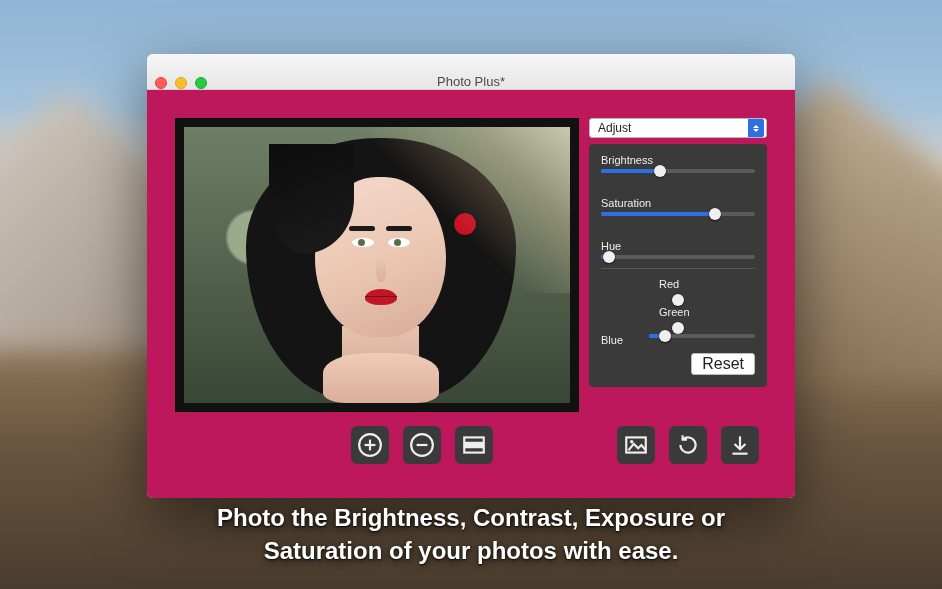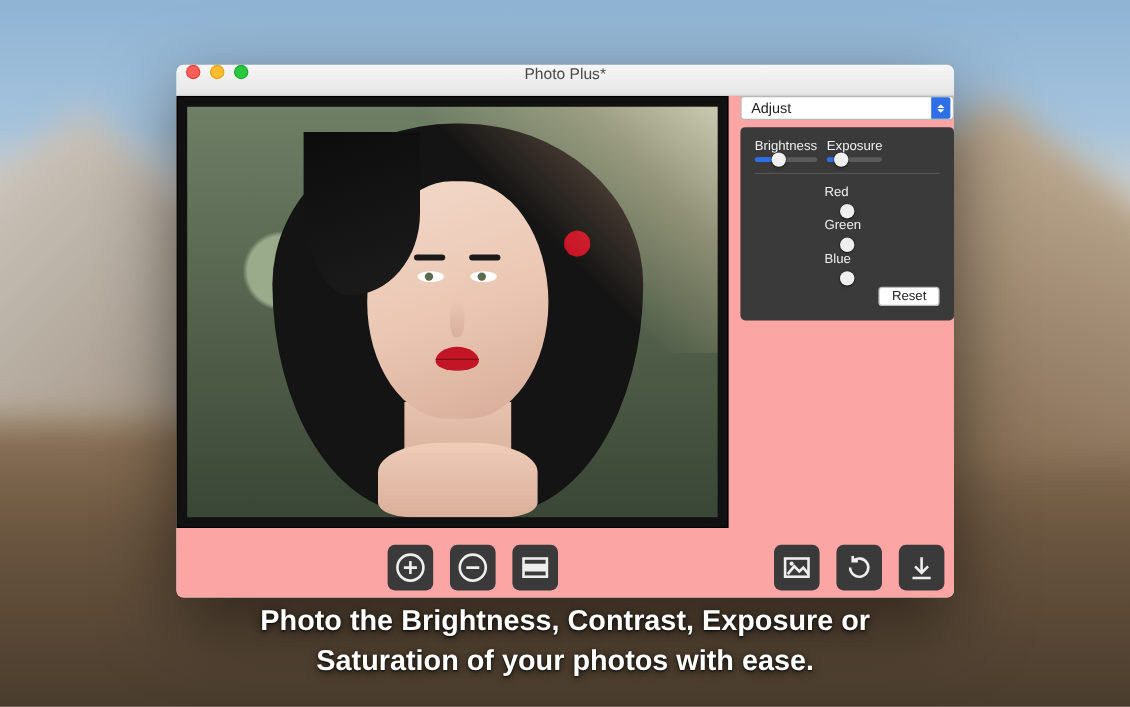--- a/index.html
+++ b/index.html
@@ -13,32 +13,32 @@
     .mtn-left { position:absolute; left:-40px; top:90px; width:320px; height:260px;
       background: linear-gradient(135deg,#d4cec6,#968877); clip-path: polygon(0 100%, 0 30%, 35% 0, 70% 40%, 100% 100%); }
     .mtn-right { position:absolute; right:-60px; top:80px; width:380px; height:300px;
       background: linear-gradient(200deg,#c9b89f,#7a6147); clip-path: polygon(0 100%, 20% 30%, 55% 0, 100% 45%, 100% 100%); }
     .window {
       position: absolute; left: 147px; top: 54px; width: 648px; height: 444px;
       border-radius: 6px; box-shadow: 0 20px 60px rgba(0,0,0,0.5);
       background: #ececec; display: flex; flex-direction: column; overflow: hidden;
     }
     .titlebar {
-      height: 26px; background: linear-gradient(#f6f6f6,#e6e6e6);
-      border-bottom: 1px solid #cfcfcf; display:flex; align-items:flex-start;
+      height: 36px; background: linear-gradient(#f6f6f6,#e6e6e6);
+      border-bottom: 1px solid #cfcfcf; display:flex; align-items:flex-end;
       padding: 0 8px; position:relative; font-size:13px; color:#4a4a4a;
     }
     .traffic { display:flex; gap:8px; align-items:center; }
     .tl { width:12px; height:12px; border-radius:50%; }
     .tl.r{background:#ff5f57;border:0.5px solid #e24238;}
     .tl.y{background:#ffbd2e;border:0.5px solid #e1a117;}
     .tl.g{background:#28c940;border:0.5px solid #1fa72e;}
     .title { position:absolute; left:0; right:0; text-align:center; pointer-events:none; }
     .content {
-      flex:1; background:#fca5a5; padding:0; display:flex; flex-direction:column; gap:8px;
+      flex:1; background:#be185d; padding:28px; display:flex; flex-direction:column; gap:8px;
     }
     .upper { flex:1; display:flex; gap:10px; }
     .canvas-wrap {
       flex:1; background:#111; border:1px solid #000; padding:8px; display:flex; align-items:center; justify-content:center;
     }
     .canvas {
       width:100%; height:100%; position:relative; overflow:hidden;
       background: radial-gradient(circle at 30% 25%, #a7b89a 0 8%, transparent 9%),
                   radial-gradient(circle at 18% 40%, #9aab8c 0 7%, transparent 8%),
                   radial-gradient(circle at 44% 18%, #b6c4a8 0 6%, transparent 7%),
@@ -88,21 +88,21 @@
     .sel-caps{width:16px;height:100%;background:#2f6fe6;border-radius:0 2px 2px 0;display:flex;flex-direction:column;align-items:center;justify-content:center;gap:1px;}
     .car{width:0;height:0;border-left:3px solid transparent;border-right:3px solid transparent;}
     .car.up{border-bottom:3px solid #fff;} .car.down{border-top:3px solid #fff;}
     .sliders{background:#3a3a3a;border-radius:4px;padding:10px 12px 12px;display:flex;flex-direction:column;gap:7px;color:#efefef;font-size:11px;}
     .slider-row{display:flex;flex-direction:column;gap:3px;}
     .track{position:relative;height:4px;background:#5b5b5b;border-radius:2px;}
     .fill{position:absolute;left:0;top:0;bottom:0;background:#2f6fe6;border-radius:2px;}
     .thumb{position:absolute;top:50%;transform:translate(-50%,-50%);width:12px;height:12px;background:#efefef;border-radius:50%;box-shadow:0 0 0 0.5px rgba(0,0,0,0.4),0 1px 2px rgba(0,0,0,0.5);}
     .divider{height:1px;background:#555;margin:2px 0;}
     .reset-row{display:flex;justify-content:flex-end;}
-    .reset{background:#fff;color:#222;font-size:11px;border:1px solid #bbb;border-radius:3px;padding:1px 10px;}
+    .reset{background:#fff;color:#222;font-size:16px;border:1px solid #bbb;border-radius:3px;padding:1px 10px;}
     .toolbar{height:50px;display:flex;align-items:center;justify-content:space-between;padding:0 8px;}
     .tb-group{display:flex;gap:14px;}
     .tb-left{margin-left:168px;} 
     .tb-btn{width:38px;height:38px;border-radius:6px;background:#3a3a3a;display:flex;align-items:center;justify-content:center;color:#eee;}
     .tb-ic{width:26px;height:26px;}
     .caption{
       position:absolute;left:0;right:0;bottom:22px;text-align:center;color:#fff;
       font-size:24px;font-weight:600;line-height:1.35;
       text-shadow:0 1px 2px rgba(0,0,0,0.9),0 2px 8px rgba(0,0,0,0.7);
     }
@@ -155,53 +155,60 @@
       <div class="side">
         <div class="mode-select">
           <span>Adjust</span>
           <span class="sel-caps">
             <span class="car up"></span>
               <span class="car down"></span>
           </span>
         </div>
 
         <div class="sliders">
-          <div id="main-sliders" style="display: flex; flex-direction: row; gap: 8px;">
+          <div id="main-sliders" style="display: flex; flex-direction: column; gap: 24px;">
               <div class="slider-row">
                 <div>Brightness</div>
                 <div class="track">
                   <div class="fill" style="width: 38%;"></div>
                   <div class="thumb" style="left: 38%;"></div>
                 </div>
               </div>
               <div class="slider-row">
-                <div>Exposure</div>
+                <div>Saturation</div>
                 <div class="track">
-                  <div class="fill" style="width: 25%;"></div>
-                  <div class="thumb" style="left: 25%;"></div>
+                  <div class="fill" style="width: 74%;"></div>
+                  <div class="thumb" style="left: 74%;"></div>
+                </div>
+              </div>
+              <div class="slider-row">
+                <div>Hue</div>
+                <div class="track">
+                  <div class="fill" style="width: 5%;"></div>
+                  <div class="thumb" style="left: 5%;"></div>
                 </div>
               </div>
             </div>
           <div class="divider"></div>
           <div id="rgb-sliders" style="display: flex; flex-direction: column; gap: 6px;">
               <div class="slider-row" style="flex-direction: column; align-items: center; gap: 10px;">
                 <div style="width: 38px;">Red</div>
                 <div class="track" style="flex: 1 1 0%;">
                   <div class="fill" style="width: 15%;"></div>
                   <div class="thumb" style="left: 15%;"></div>
                 </div>
               </div>
               <div class="slider-row" style="flex-direction: column; align-items: center; gap: 10px;">
                 <div style="width: 38px;">Green</div>
                 <div class="track" style="flex: 1 1 0%;">
                   <div class="fill" style="width: 15%;"></div>
                   <div class="thumb" style="left: 15%;"></div>
                 </div>
               </div>
-              <div class="slider-row" style="flex-direction: column; align-items: center; gap: 10px;">
+              <div class="slider-row" style="flex-direction: row; align-items: flex-start; gap: 10px;">
                 <div style="width: 38px;">Blue</div>
                 <div class="track" style="flex: 1 1 0%;">
                   <div class="fill" style="width: 15%;"></div>
                   <div class="thumb" style="left: 15%;"></div>
                 </div>
               </div>
             </div>
           <div class="reset-row">
             <button class="reset">Reset</button>
           </div>

